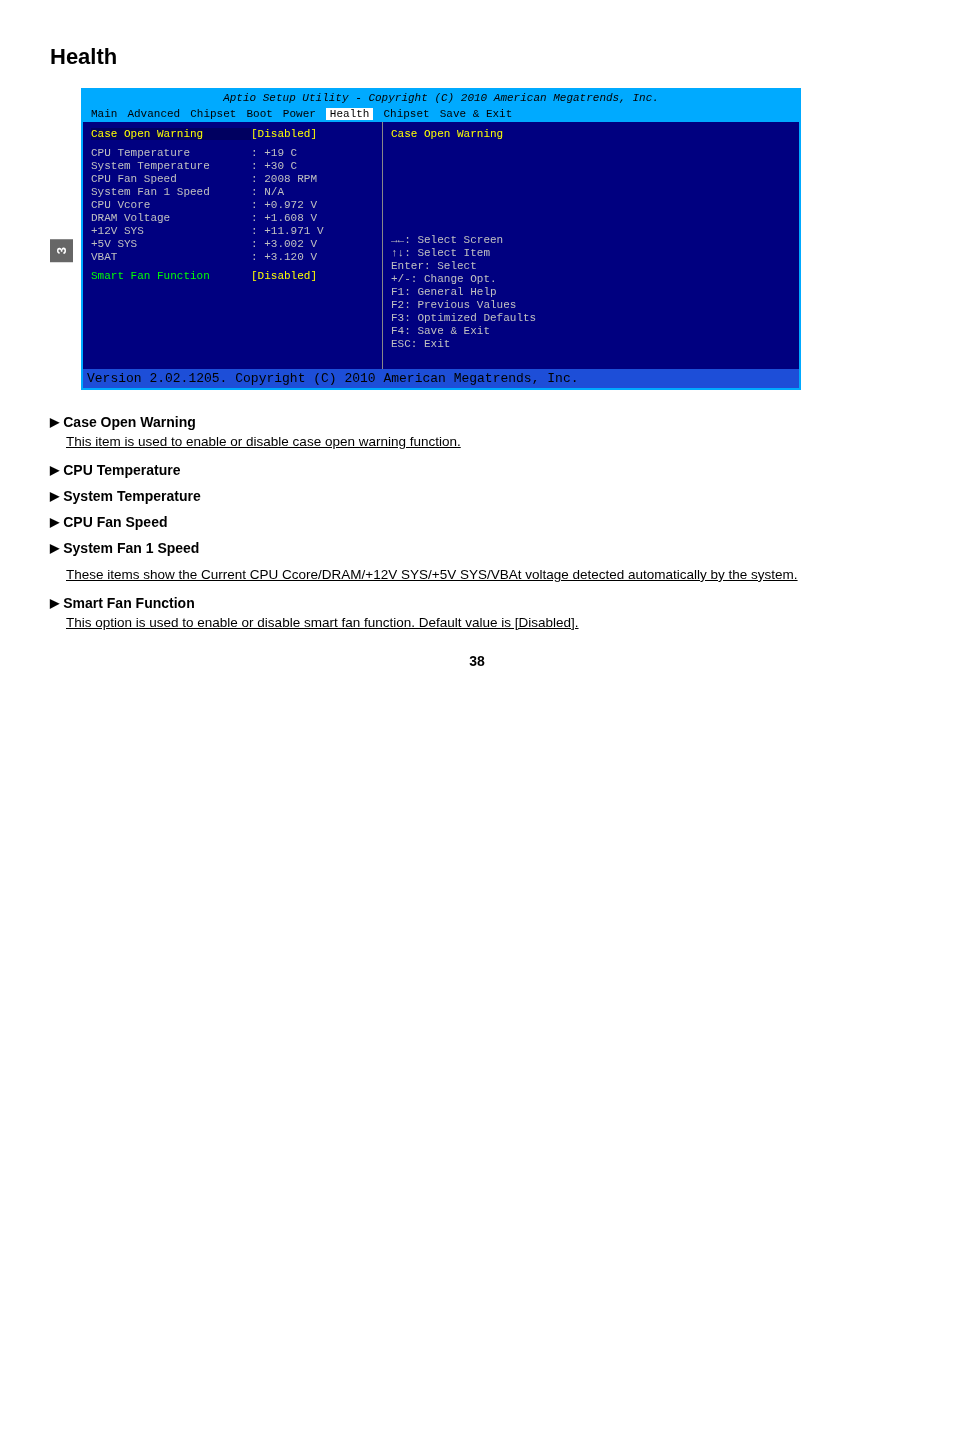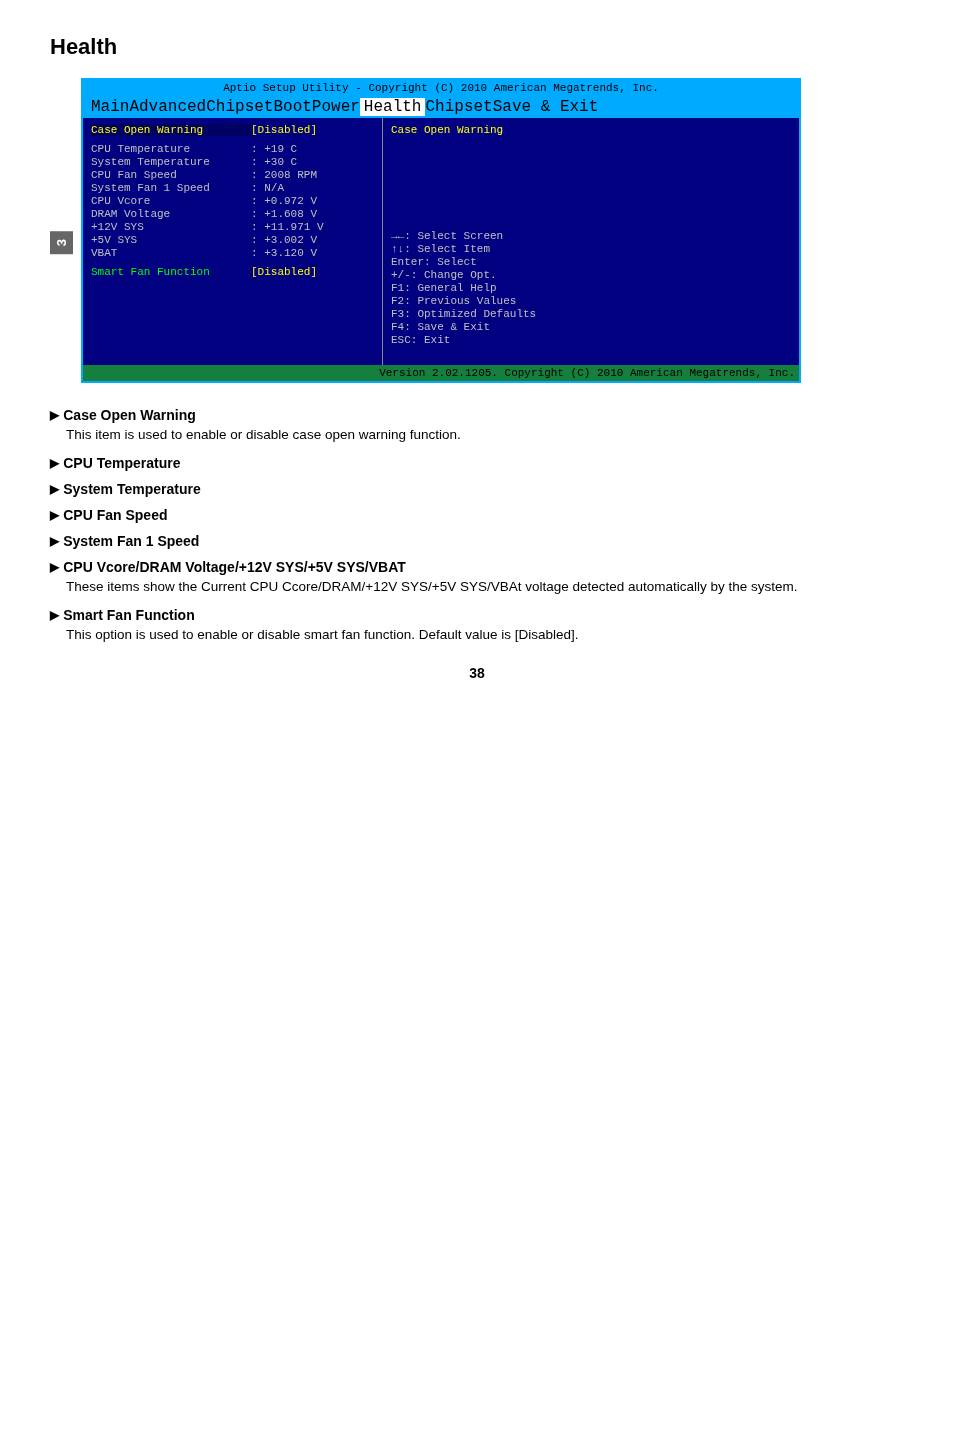--- a/index.html
+++ b/index.html
@@ -6,21 +6,21 @@
     body {
       width: 954px;
       min-height: 1452px;
       background: #fff;
       font-family: Arial, sans-serif;
       font-size: 14px;
       color: #000;
     }
 
     .page-container {
-      padding: 34px 50px 40px 50px;
+      padding: 44px 50px 40px 50px;
     }
 
     .page-title {
       font-size: 22px;
       font-weight: bold;
       margin-bottom: 18px;
     }
 
     
     .bios-screen {
@@ -32,28 +32,30 @@
       width: 720px;
       margin-bottom: 24px;
     }
 
     .bios-title-bar {
       background: #00aaff;
       color: #000;
       text-align: center;
       padding: 2px 4px;
       font-size: 11px;
+      font-style: italic;
     }
 
     .bios-menu-bar {
       background: #00aaff;
       color: #000;
       padding: 2px 8px;
-      font-size: 16px;
-      display: flex;
+      font-size: 11px;
+      display: flex;
+      gap: 10px;
     }
 
     .bios-menu-bar span {
       cursor: pointer;
     }
 
     .bios-menu-bar .active-tab {
       background: #fff;
       color: #000;
       padding: 0 4px;
@@ -116,25 +118,25 @@
       margin-top: 8px;
     }
 
     .bios-shortcut {
       color: #c0c0c0;
       font-size: 11px;
       margin-bottom: 1px;
     }
 
     .bios-footer {
-      background: #15803d;
-      color: #000;
-      text-align: right;
+      background: #1d4ed8;
+      color: #000;
+      text-align: left;
       padding: 2px 4px;
-      font-size: 11px;
+      font-size: 13px;
     }
 
     
     .desc-section {
       margin-bottom: 10px;
     }
 
     .desc-item {
       margin-bottom: 10px;
     }
@@ -149,20 +151,21 @@
 
     .desc-title::before {
       content: '▶';
       font-size: 12px;
     }
 
     .desc-text {
       margin-left: 16px;
       font-size: 13.5px;
       line-height: 1.4;
+      text-decoration: underline;
     }
 
     .bios-wrapper {
       display: flex;
       align-items: flex-start;
     }
 
     .chapter-tab {
       background: #666;
       color: #fff;
@@ -302,21 +305,20 @@
 
     <div class="desc-item">
       <div class="desc-title">CPU Fan Speed</div>
     </div>
 
     <div class="desc-item">
       <div class="desc-title">System Fan 1 Speed</div>
     </div>
 
     <div class="desc-item">
-      <div class="desc-title">CPU Vcore/DRAM Voltage/+12V SYS/+5V SYS/VBAT</div>
       <div class="desc-text">These items show the Current CPU Ccore/DRAM/+12V SYS/+5V SYS/VBAt voltage detected automatically by the system.</div>
     </div>
 
     <div class="desc-item">
       <div class="desc-title">Smart Fan Function</div>
       <div class="desc-text">This option is used to enable or disable smart fan function. Default value is [Disabled].</div>
     </div>
 
   </div>
 

